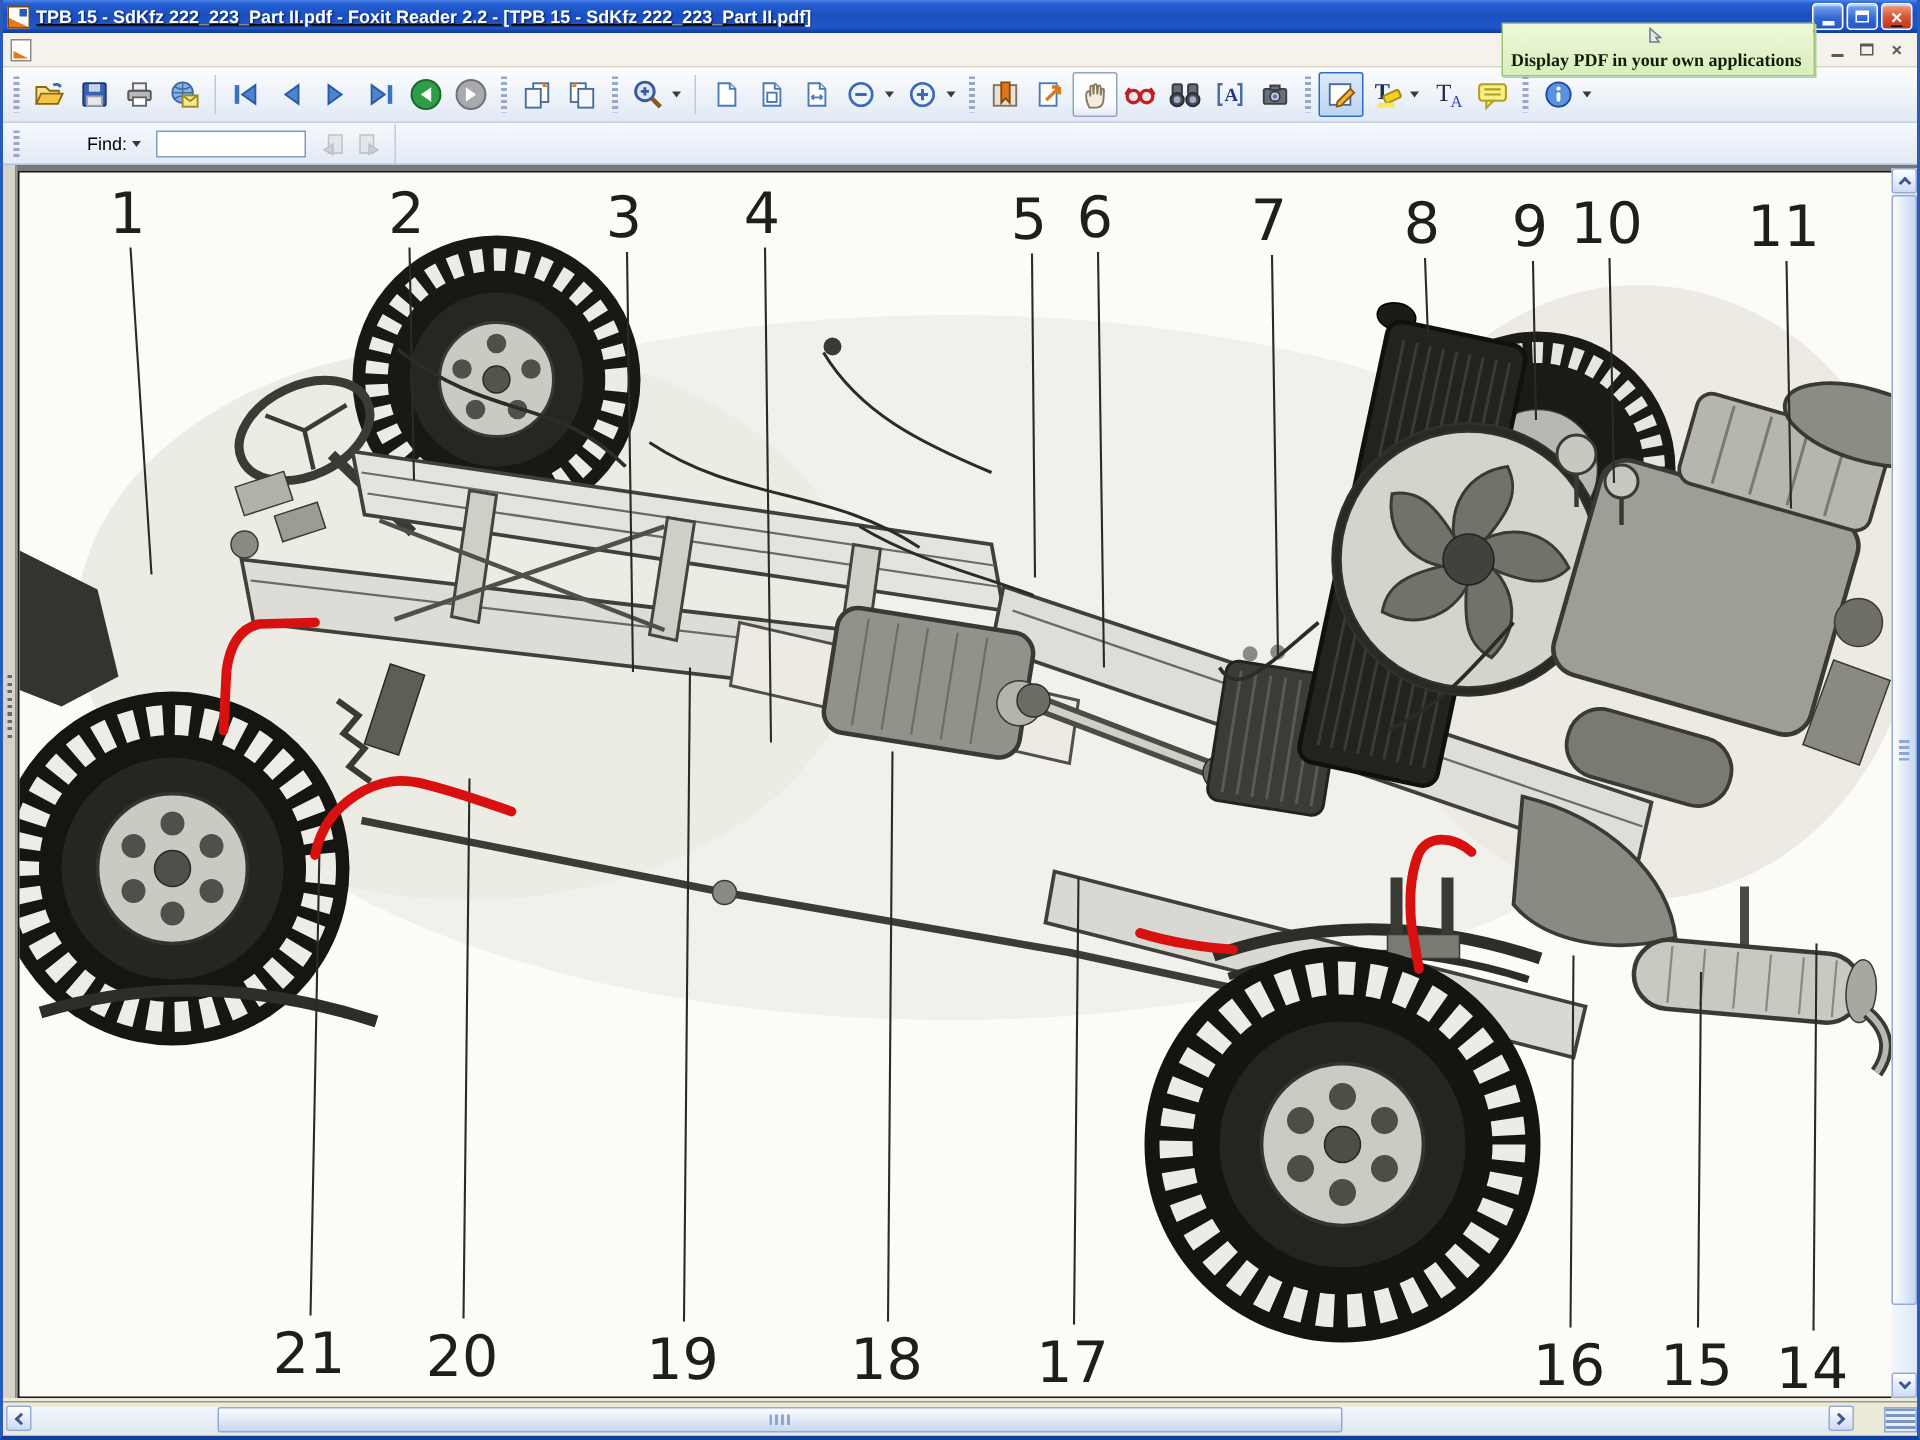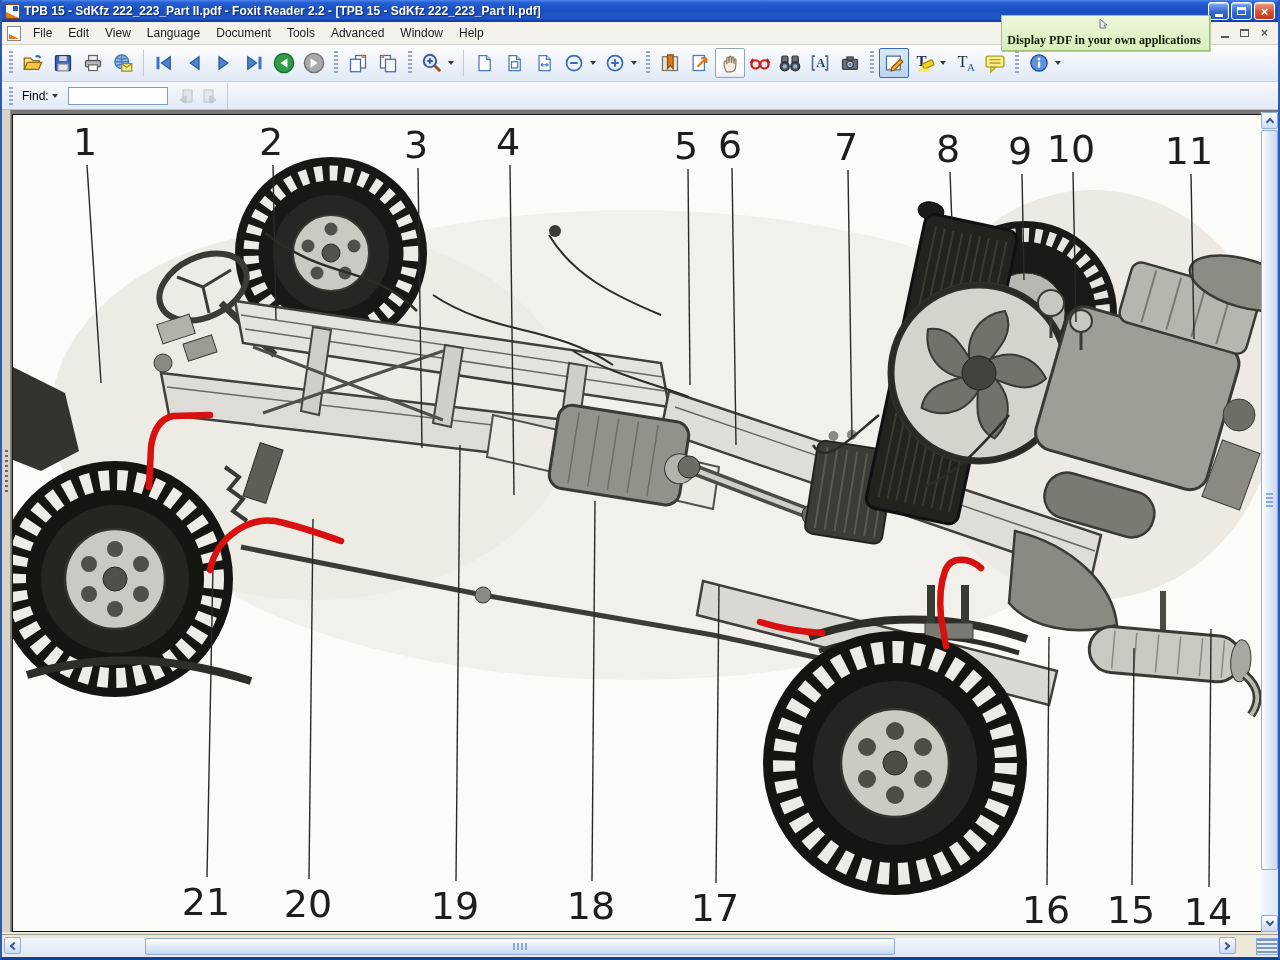--- a/index.html
+++ b/index.html
@@ -1,21 +1,21 @@
 <!DOCTYPE html>
 <html><head>
 <meta charset="utf-8">
 <style>
   * { box-sizing: border-box; margin: 0; padding: 0; }
   html,body { width:1280px; height:960px; overflow:hidden; font-family:"Liberation Sans", sans-serif; background:#ece9d8; }
   .window { position:absolute; inset:0; border-left:2px solid #2a5bb8; border-right:2px solid #2a5bb8; border-bottom:3px solid #10409e; }
 
   
   .titlebar { height:22px; display:flex; align-items:center; gap:4px; padding:0 3px;
-    background:linear-gradient(180deg,#4d84e8 0%,#2560d4 12%,#1b4fc0 45%,#2156ca 82%,#11399a 100%); }
+    background:linear-gradient(180deg,#4d84e8 0%,#2560d4 12%,#1b4fc0 45%,#2156ca 82%,#11399a 100%);text-decoration:underline; }
   .app-icon { width:15px; height:15px; position:relative; background:#fff; border:1px solid #7a4a10; }
   .app-icon i { position:absolute; left:0; top:7px; width:0; height:0; border-left:13px solid #e87818; border-top:6px solid transparent; }
   .app-icon b { position:absolute; right:1px; top:1px; width:5px; height:5px; background:#2a5bb8; }
   .title { color:#fff; font-weight:bold; font-size:12px; white-space:nowrap; overflow:hidden; text-shadow:1px 1px 1px #0a2a70; }
   .tb-buttons { margin-left:auto; display:flex; gap:2px; }
   .tb-btn { width:21px; height:18px; border-radius:3px; border:1px solid #fff; display:flex; align-items:center; justify-content:center;
     background:linear-gradient(180deg,#7aa8f2,#2f66d0 60%,#245ac8); box-shadow:inset 0 1px 1px #cfe0fa; }
   .tb-btn.close { background:linear-gradient(180deg,#f0a080,#d85030 55%,#c03818); }
   .glyph-min { width:8px; height:3px; background:#fff; margin-top:8px; }
   .glyph-restore { width:9px; height:8px; border:1px solid #fff; border-top:3px solid #fff; background:transparent; }
@@ -40,21 +40,21 @@
   
   .toolbar { height:37px; background:linear-gradient(180deg,#fdfdfe,#e0e9f5); border-bottom:1px solid #c2cdde; display:flex; align-items:center; padding:0 2px; }
   .findbar { height:28px; background:linear-gradient(180deg,#f6f9fc,#e2eaf6); border-bottom:1px solid #b8c2d4; display:flex; align-items:center; padding:0 2px; font-size:12px; }
   .grip { width:4px; height:24px; margin:0 5px; background-image:repeating-linear-gradient(180deg,#9aa8c2 0 2px, transparent 2px 4px); }
   .findbar .grip { height:18px; }
   .sep { width:1px; height:26px; background:#c0cadc; margin:0 5px; }
   .tbtn { width:30px; height:30px; display:flex; align-items:center; justify-content:center; border-radius:2px; border:1px solid transparent; }
   .tbtn.raised { border:1px solid #96a4ba; background:#fcfdff; box-shadow:inset 0 -8px 10px -8px #c6d4ea; }
   .tbtn.sel-blue { border:1px solid #316ac5; background:linear-gradient(180deg,#dceaf8,#bcd4f0); }
   .caret { width:0; height:0; border-left:3px solid transparent; border-right:3px solid transparent; border-top:4px solid #3a3a3a; margin:0 4px 0 1px; }
-  .find-label { padding:0 2px 0 4px; }
+  .find-label { padding:0 2px 0 4px;margin-left:36px; }
   .find-input { width:100px; height:18px; border:1px solid #7f9db9; background:#fff; margin:0 6px; font-size:12px; padding:0 3px; }
   .find-nav { width:24px; height:20px; display:flex; align-items:center; justify-content:center; opacity:.45; filter:grayscale(1); }
 
   
   .docarea { position:absolute; left:0; right:0; top:110px; bottom:25px; background:#787878; }
   .splitter { position:absolute; left:0; top:0; bottom:0; width:9px; background:#d7d3cb; border-right:1px solid #8a8a84; }
   .splitter .dots { position:absolute; left:3px; top:340px; width:3px; height:44px;
     background-image:repeating-linear-gradient(180deg,#6a6a64 0 2px, transparent 2px 5px); }
   .page { position:absolute; left:10px; top:4px; width:1250px; height:818px; background:#fbfbf8; border:1px solid #161616; border-right:none; }
   .page svg { display:block; }
@@ -102,31 +102,20 @@
         </div>
       <div class="tb-btn close">
           <span class="glyph-close">×</span>
         </div>
     </div>
   </div>
 
   <div class="menubar">
     <div class="doc-icon">
         <i></i>
-      </div>
-    <div id="menu-items" style="display:flex;">
-        <span class="menu-item">File</span>
-        <span class="menu-item">Edit</span>
-        <span class="menu-item">View</span>
-        <span class="menu-item">Language</span>
-        <span class="menu-item">Document</span>
-        <span class="menu-item">Tools</span>
-        <span class="menu-item">Advanced</span>
-        <span class="menu-item">Window</span>
-        <span class="menu-item">Help</span>
       </div>
     <div class="menubar-right">
       <div class="promo-btn">
         <span class="cursor-icon">
           <svg width="11" height="11" viewBox="0 0 11 11">
               <path d="M1 10 L1 1 L8 7 L5 7 L7 10 Z" fill="#e8e8e8" stroke="#6a7a8a" stroke-width="1"></path>
             </svg>
         </span>
         <span>Display PDF in your own applications</span>
       </div>

